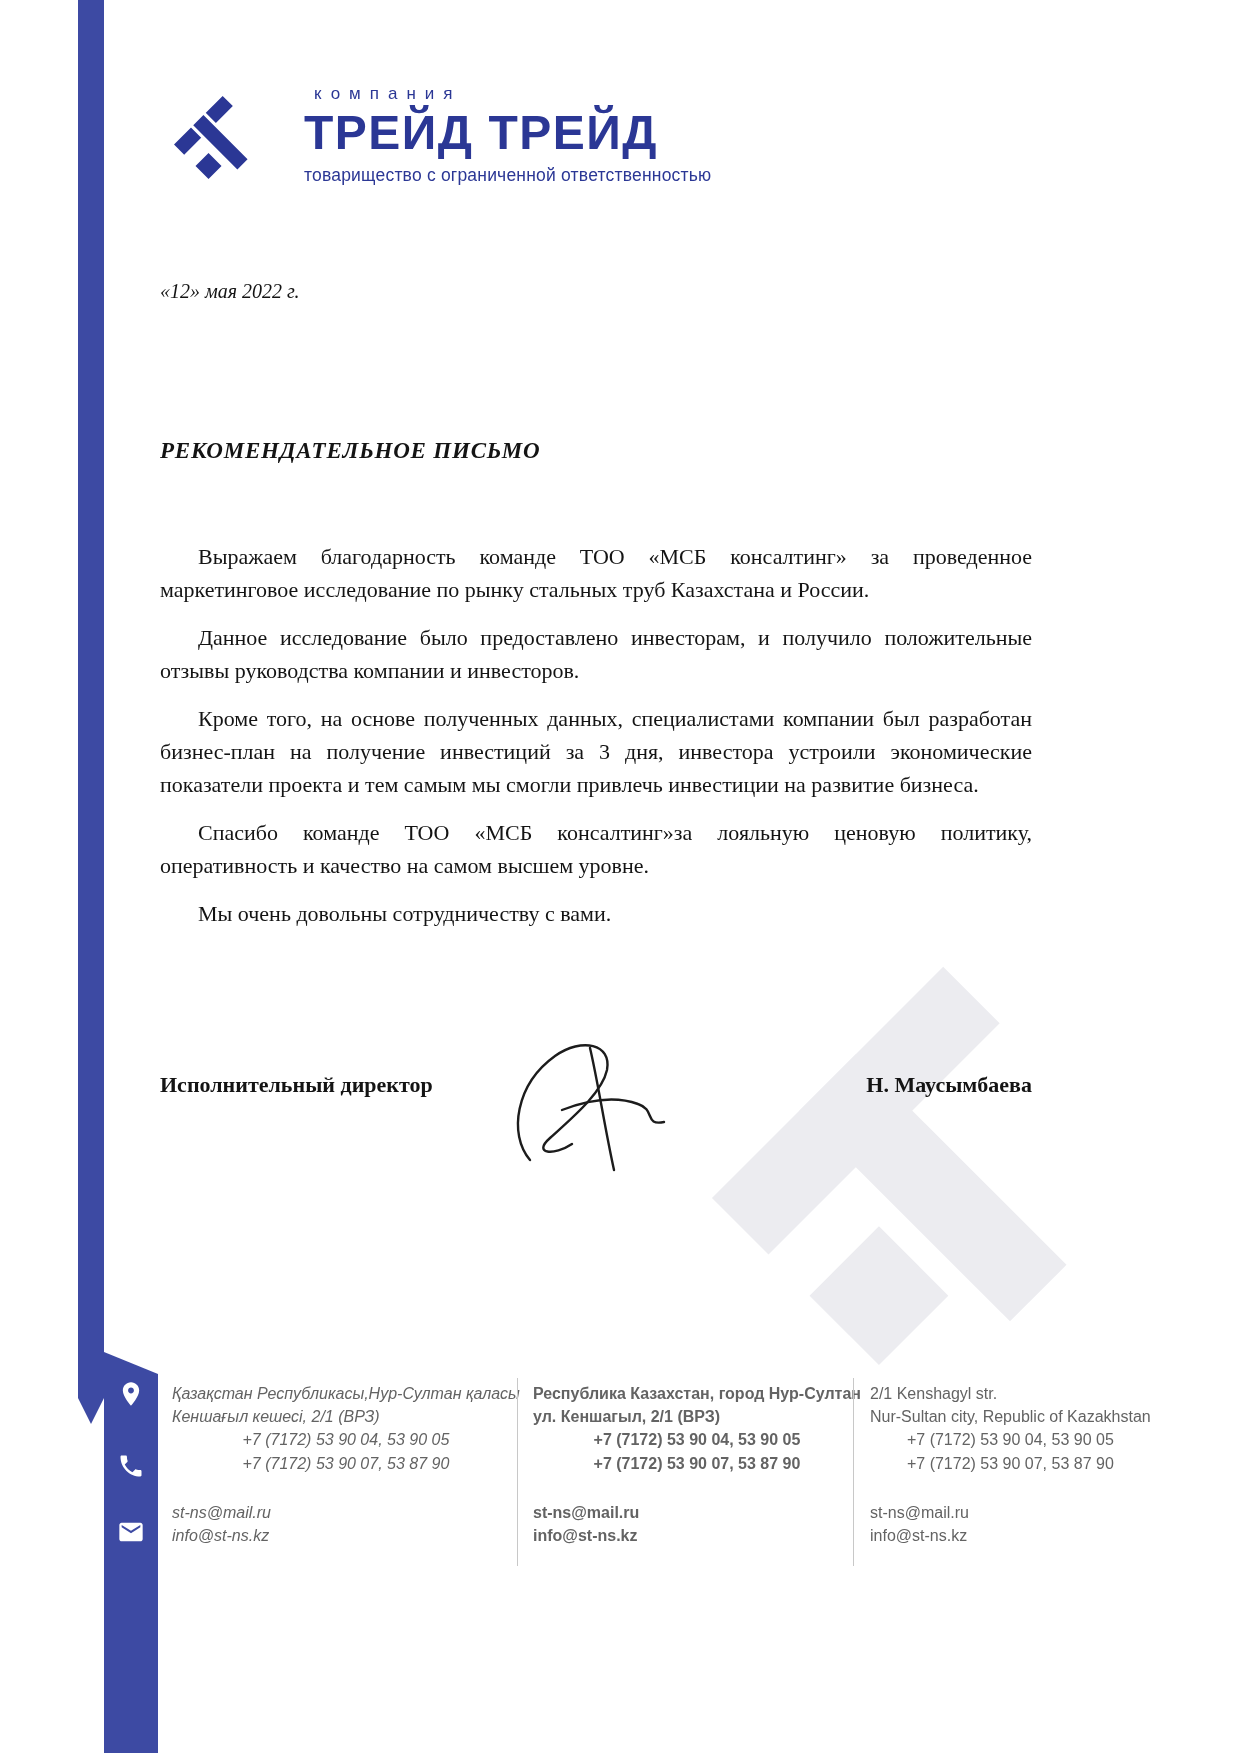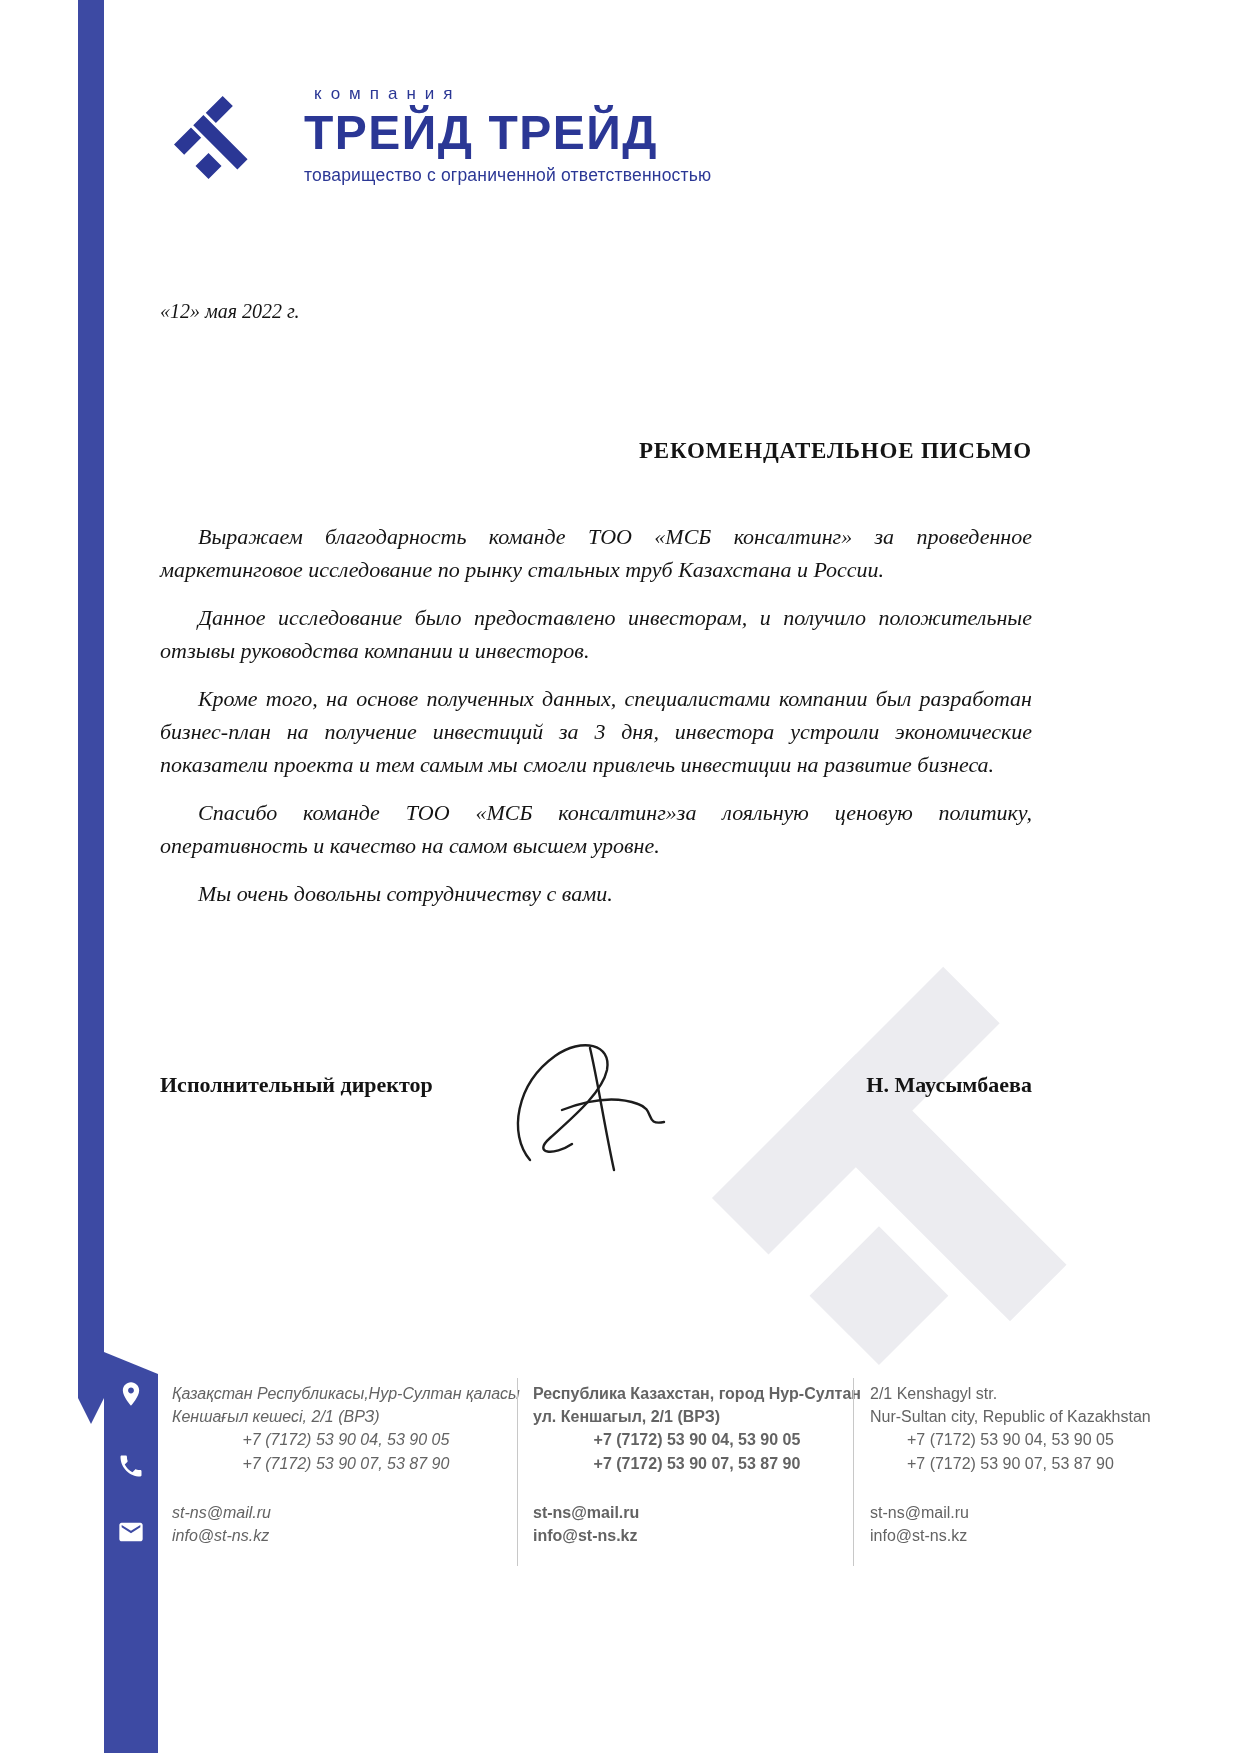--- a/index.html
+++ b/index.html
@@ -25,29 +25,28 @@
   
   .watermark{position:absolute;left:645px;top:905px;width:545px;height:545px;z-index:0;}
   
   .letterhead{position:absolute;left:148px;top:80px;display:flex;align-items:flex-start;z-index:2;}
   .logo-mark{width:138px;height:120px;flex:0 0 auto;}
   .lh-text{margin-left:18px;padding-top:4px;font-family:"Liberation Sans", sans-serif;color:var(--brand-blue);}
   .kicker{font-size:17px;letter-spacing:9px;padding-left:10px;font-weight:400;}
   .company-name{font-size:48px;font-weight:700;letter-spacing:1.5px;line-height:1.08;margin-top:3px;}
   .company-subtitle{font-size:17.5px;margin-top:6px;letter-spacing:0.2px;}
   
-  .date-line{position:absolute;left:160px;top:300px;font-style:italic;font-size:20px;z-index:2;}
+  .date-line{position:absolute;left:160px;top:280px;font-style:italic;font-size:20px;z-index:2;}
   
   .letter-body{position:absolute;left:160px;top:438px;width:872px;z-index:2;}
-  .letter-title{font-size:23px;font-weight:700;text-align:right;letter-spacing:0.8px;margin-bottom:56px;font-family:"Liberation Serif", serif;}
+  .letter-title{font-size:23px;font-weight:700;text-align:left;letter-spacing:0.8px;margin-bottom:76px;font-family:"Liberation Serif", serif;font-style:italic;}
   .letter-body p{
     font-size:22px;line-height:33px;
     text-align:justify;text-indent:38px;
     margin:0 0 15px 0;
-    font-style:italic;
   }
   
   .sig-row{position:absolute;left:160px;top:1072px;width:872px;display:flex;justify-content:space-between;font-weight:700;font-size:22px;z-index:2;}
   .signature-svg{position:absolute;left:500px;top:1038px;width:185px;height:145px;z-index:2;}
   
   .footer-col{position:absolute;top:1382px;font-family:"Liberation Sans", sans-serif;color:var(--footer-text);font-size:16px;line-height:1.45;z-index:2;white-space:nowrap;}
   .footer-col .block{margin-bottom:0;}
   .footer-col .phones{text-align:center;}
   .footer-col .emails{margin-top:26px;}
   .col-1{left:172px;font-style:italic;}

